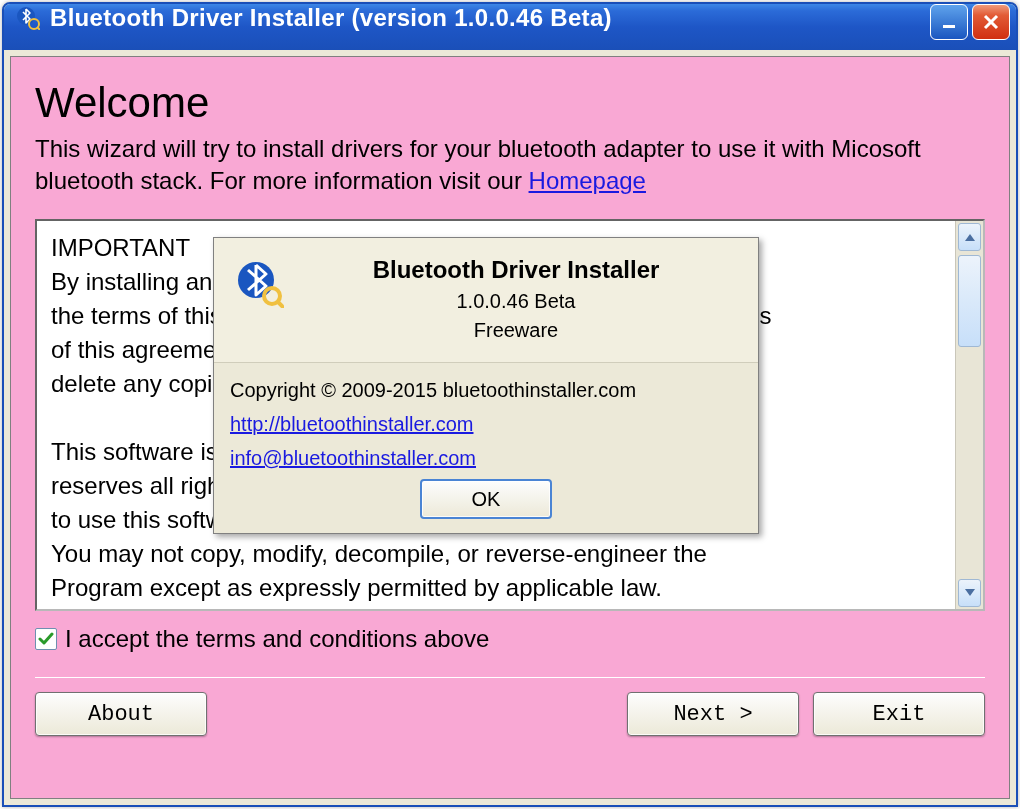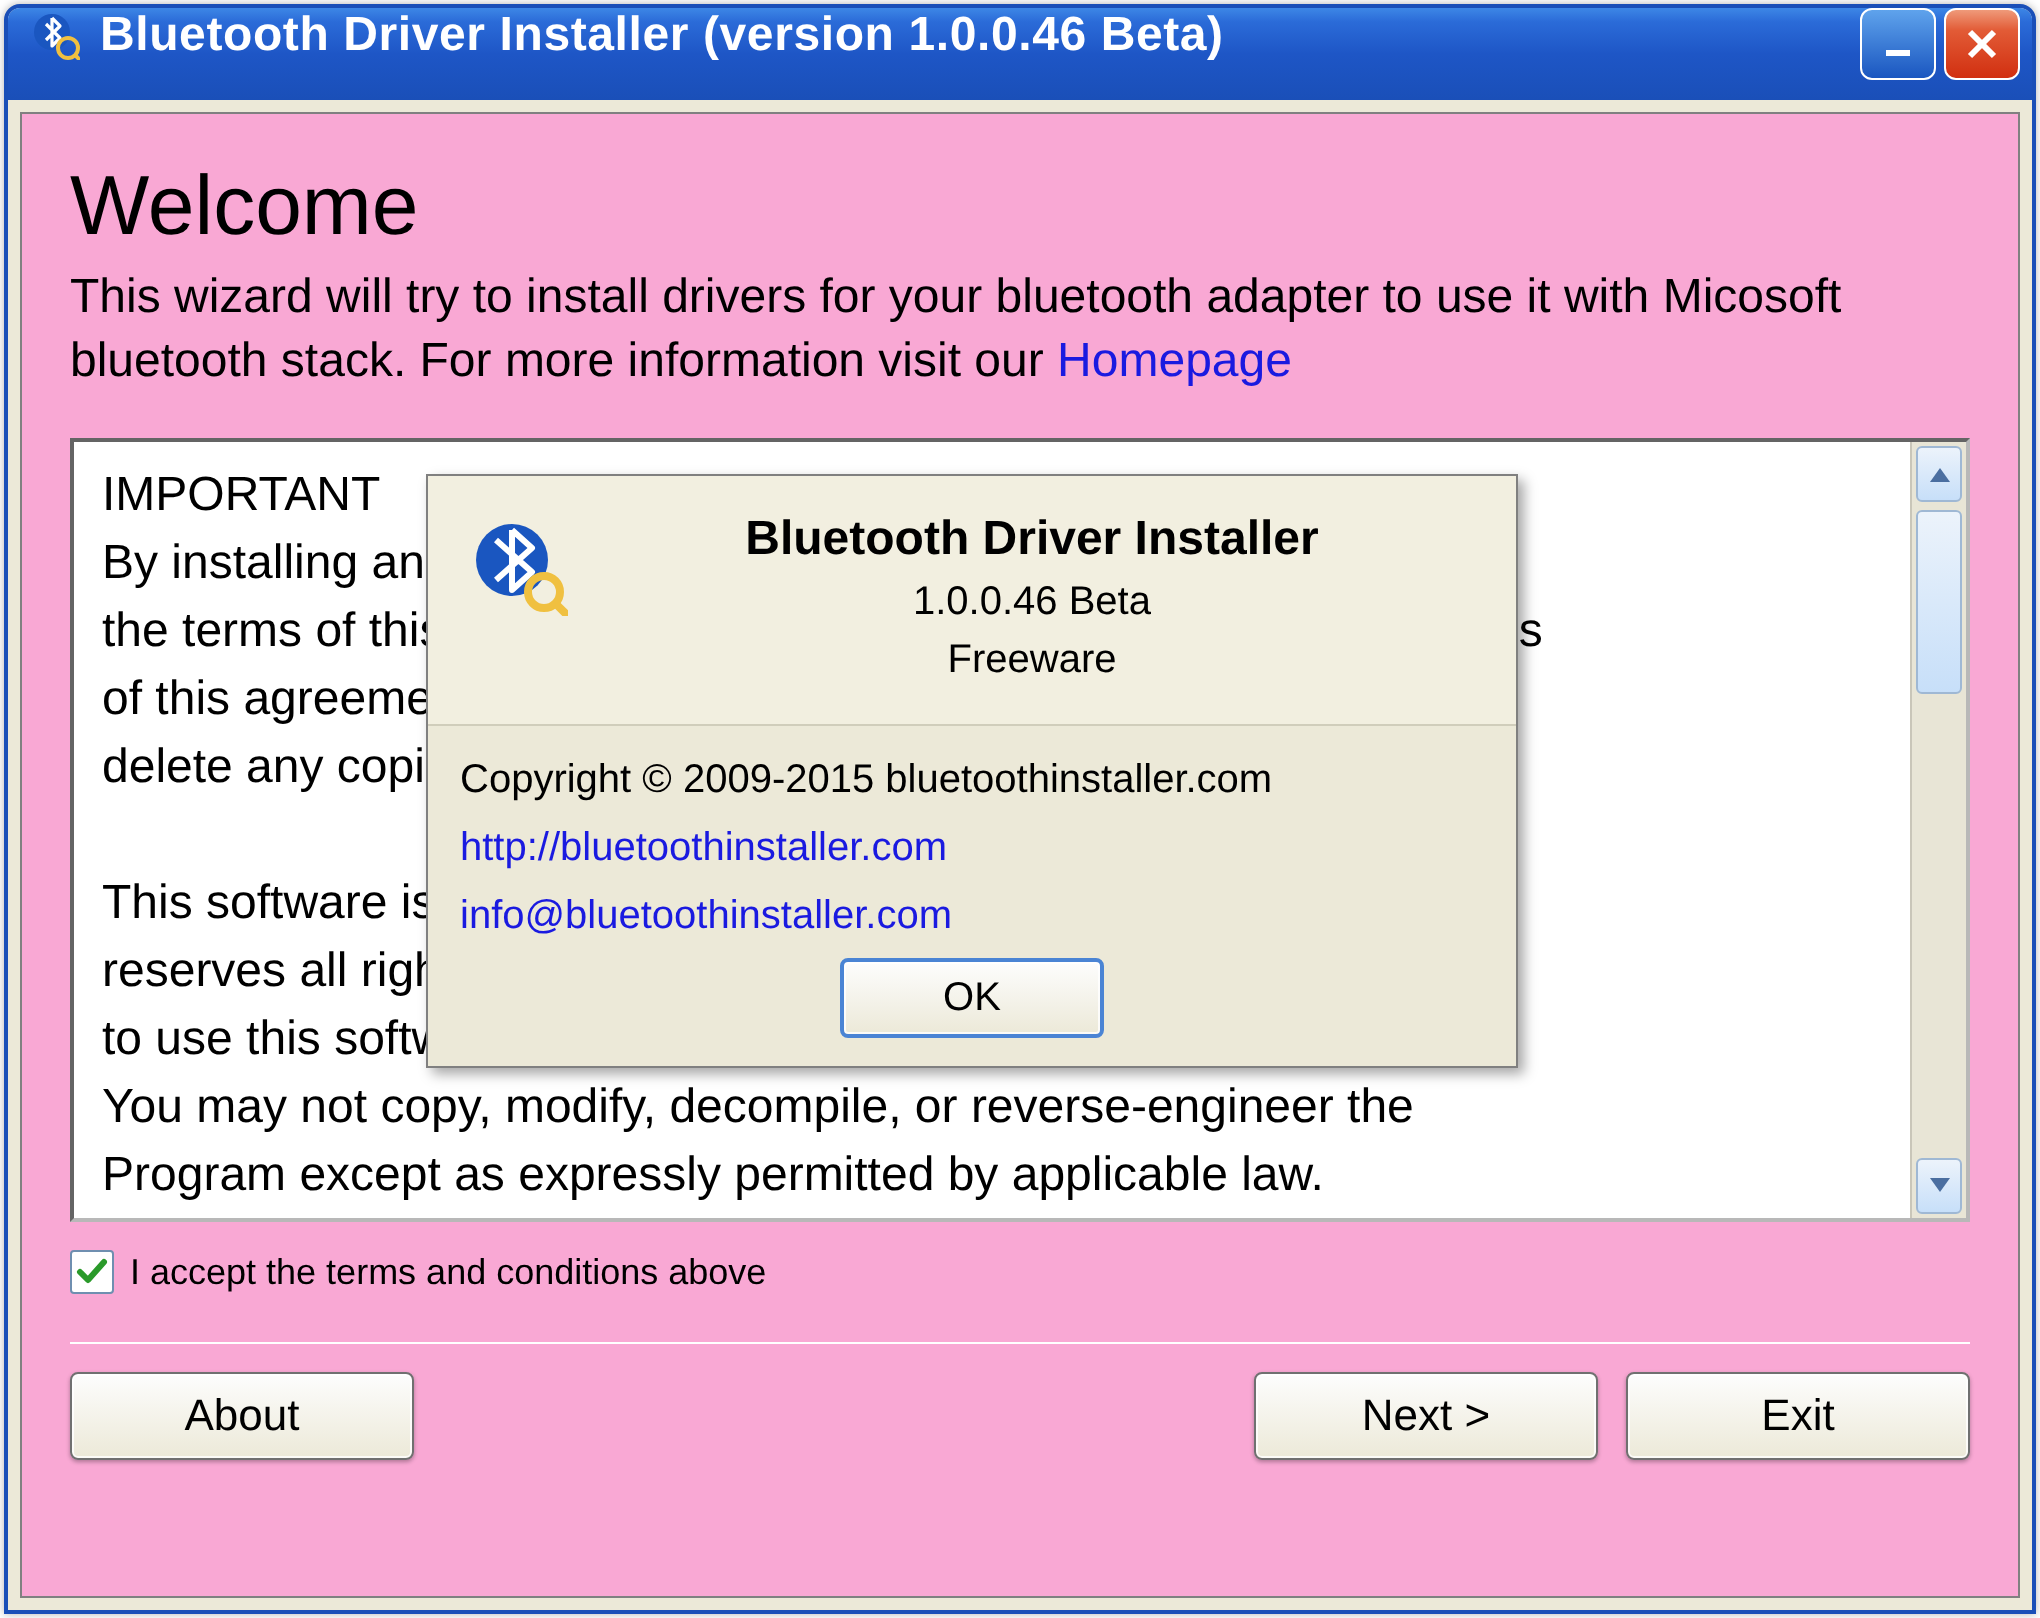--- a/index.html
+++ b/index.html
@@ -69,20 +69,21 @@
     margin: 8px 0 6px 0;
     color: #000;
   }
   .intro {
     font-size: 24px;
     line-height: 32px;
     color: #000;
   }
   .link {
     color: #1a1ae0;
+    text-decoration: underline;
     cursor: pointer;
   }
   .license-box {
     margin-top: 22px;
     height: 392px;
     background: #fff;
     border: 2px inset #b8b8b8;
     display: flex;
     position: relative;
   }
@@ -123,21 +124,21 @@
     top: 2px; left: 0; right: 0;
     height: 92px;
     background: linear-gradient(to bottom, #ecf3fb, #c7dff9);
     border: 1px solid #9fb8d4;
     border-radius: 3px;
   }
   .accept-row {
     margin-top: 14px;
     display: flex;
     align-items: center;
-    font-size: 18px;
+    font-size: 24px;
     color: #000;
   }
   .checkbox {
     width: 22px; height: 22px;
     border: 1px solid #6f8fb0;
     background: #fff;
     margin-right: 8px;
     display: inline-flex; align-items: center; justify-content: center;
     cursor: pointer;
     border-radius: 2px;
@@ -155,21 +156,21 @@
     gap: 14px;
   }
   .spacer { flex: 1; }
   .xp-btn {
     min-width: 172px;
     height: 44px;
     background: linear-gradient(to bottom, #fdfdfd, #ece9d8);
     border: 1px solid #707070;
     border-radius: 4px;
     box-shadow: inset 0 0 0 1px rgba(255,255,255,.8), 0 1px 2px rgba(0,0,0,.3);
-    font-family: Liberation Sans, sans-serif;
+    font-family: Liberation Mono, monospace;
     font-size: 22px;
     cursor: pointer;
     padding: 0 18px;
   }
   
   .about-dialog {
     position: absolute;
     left: 202px;
     top: 180px;
     width: 546px;

